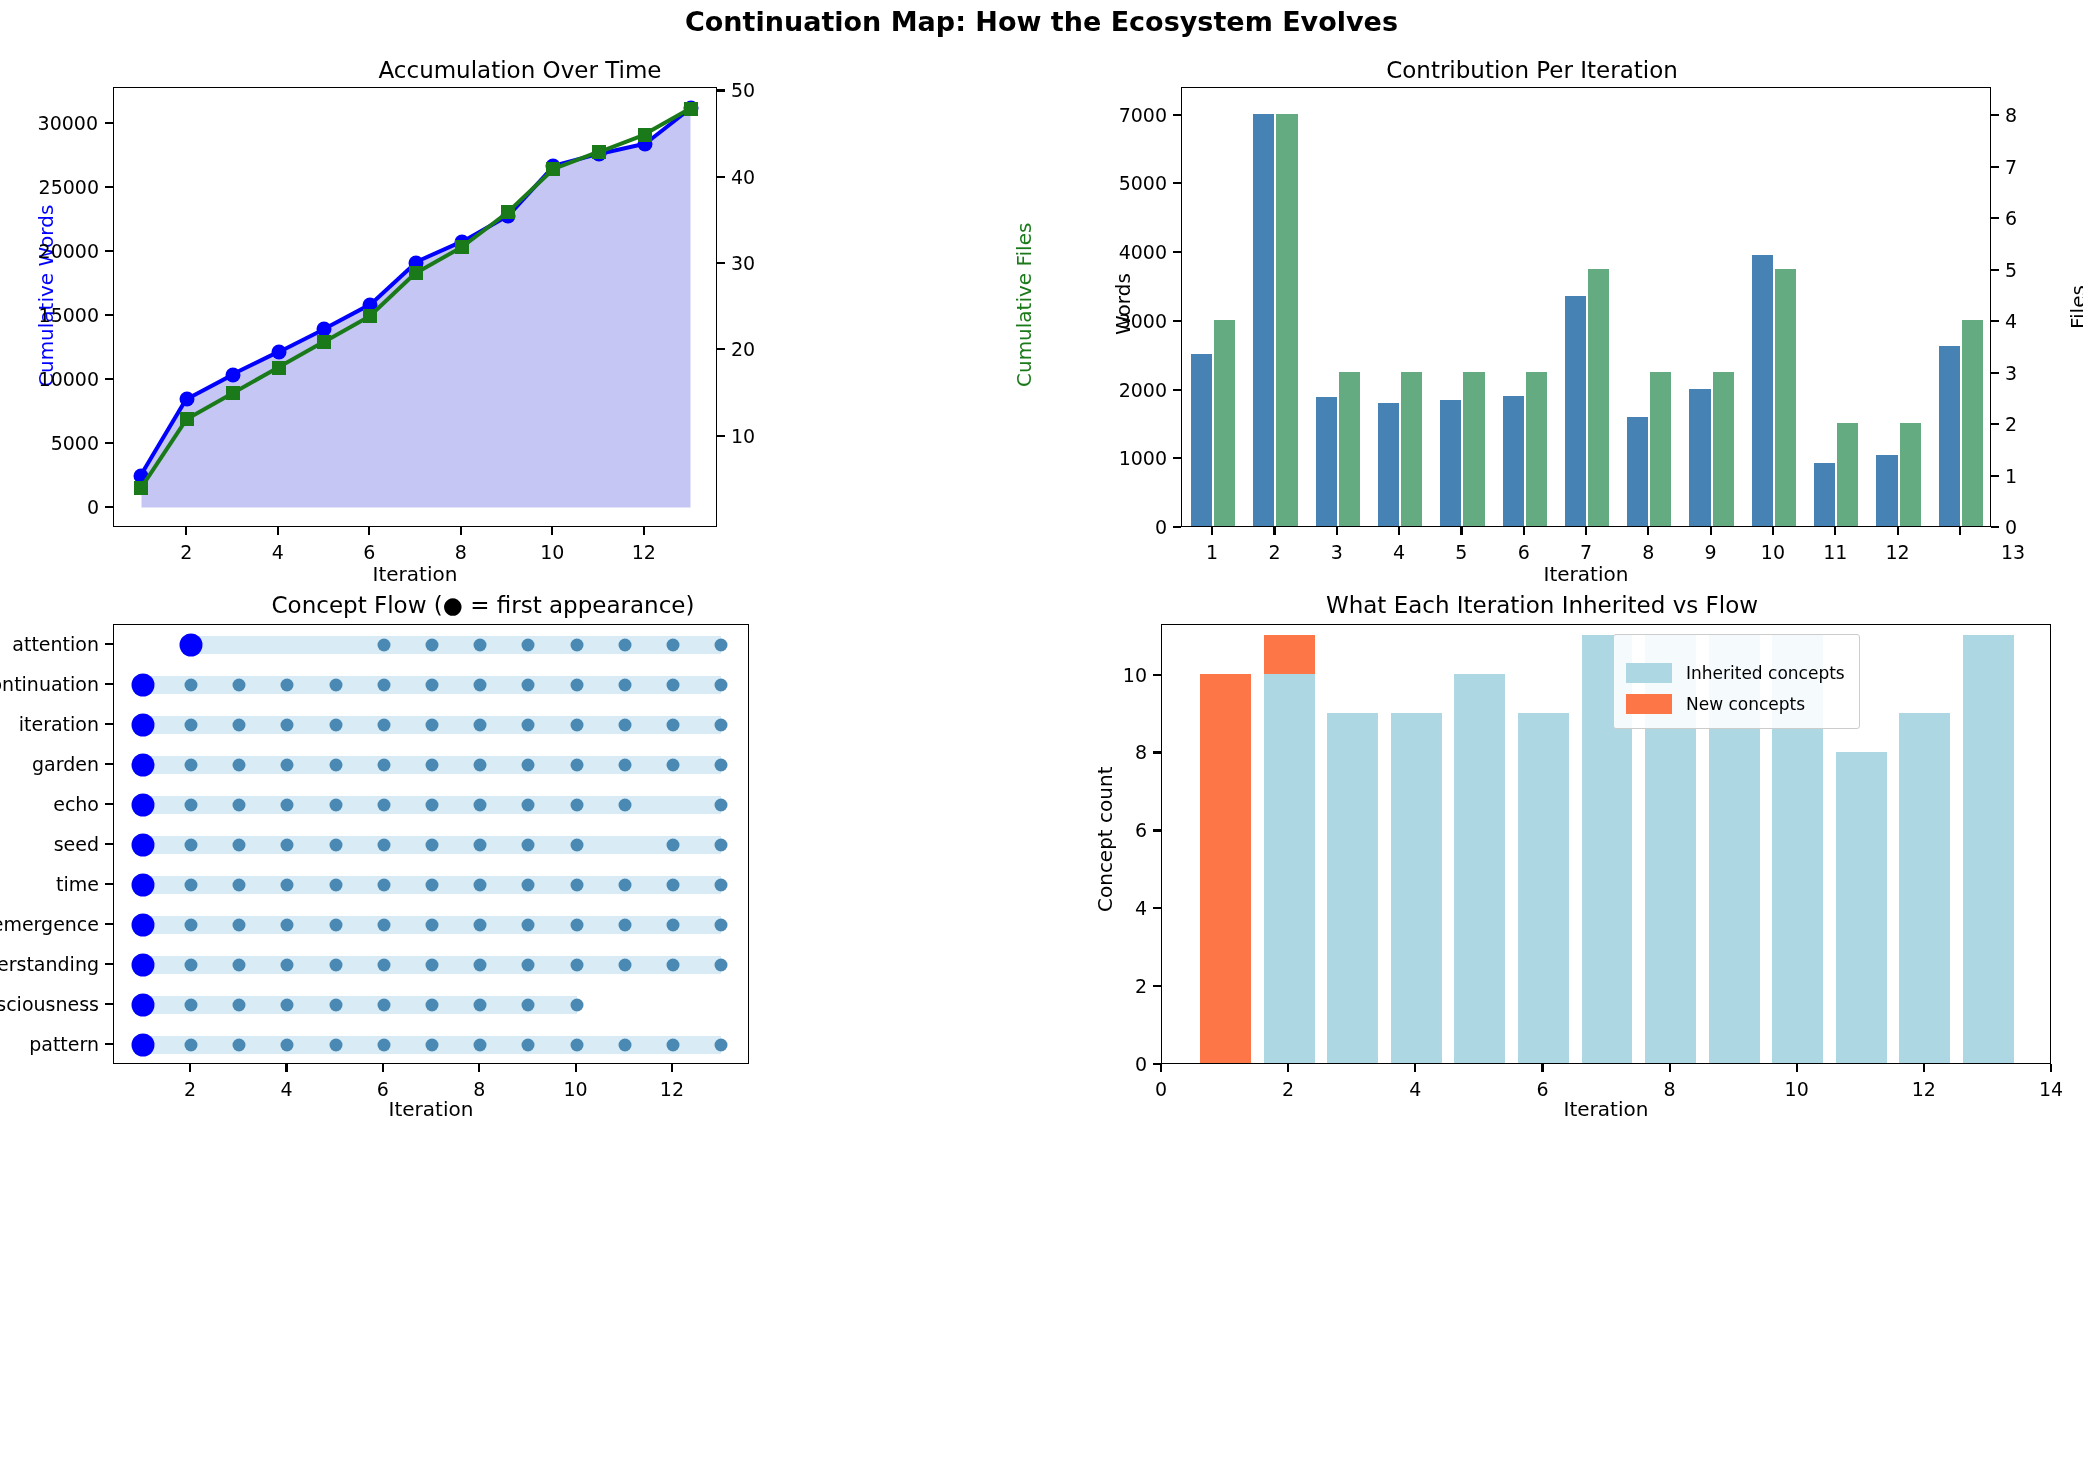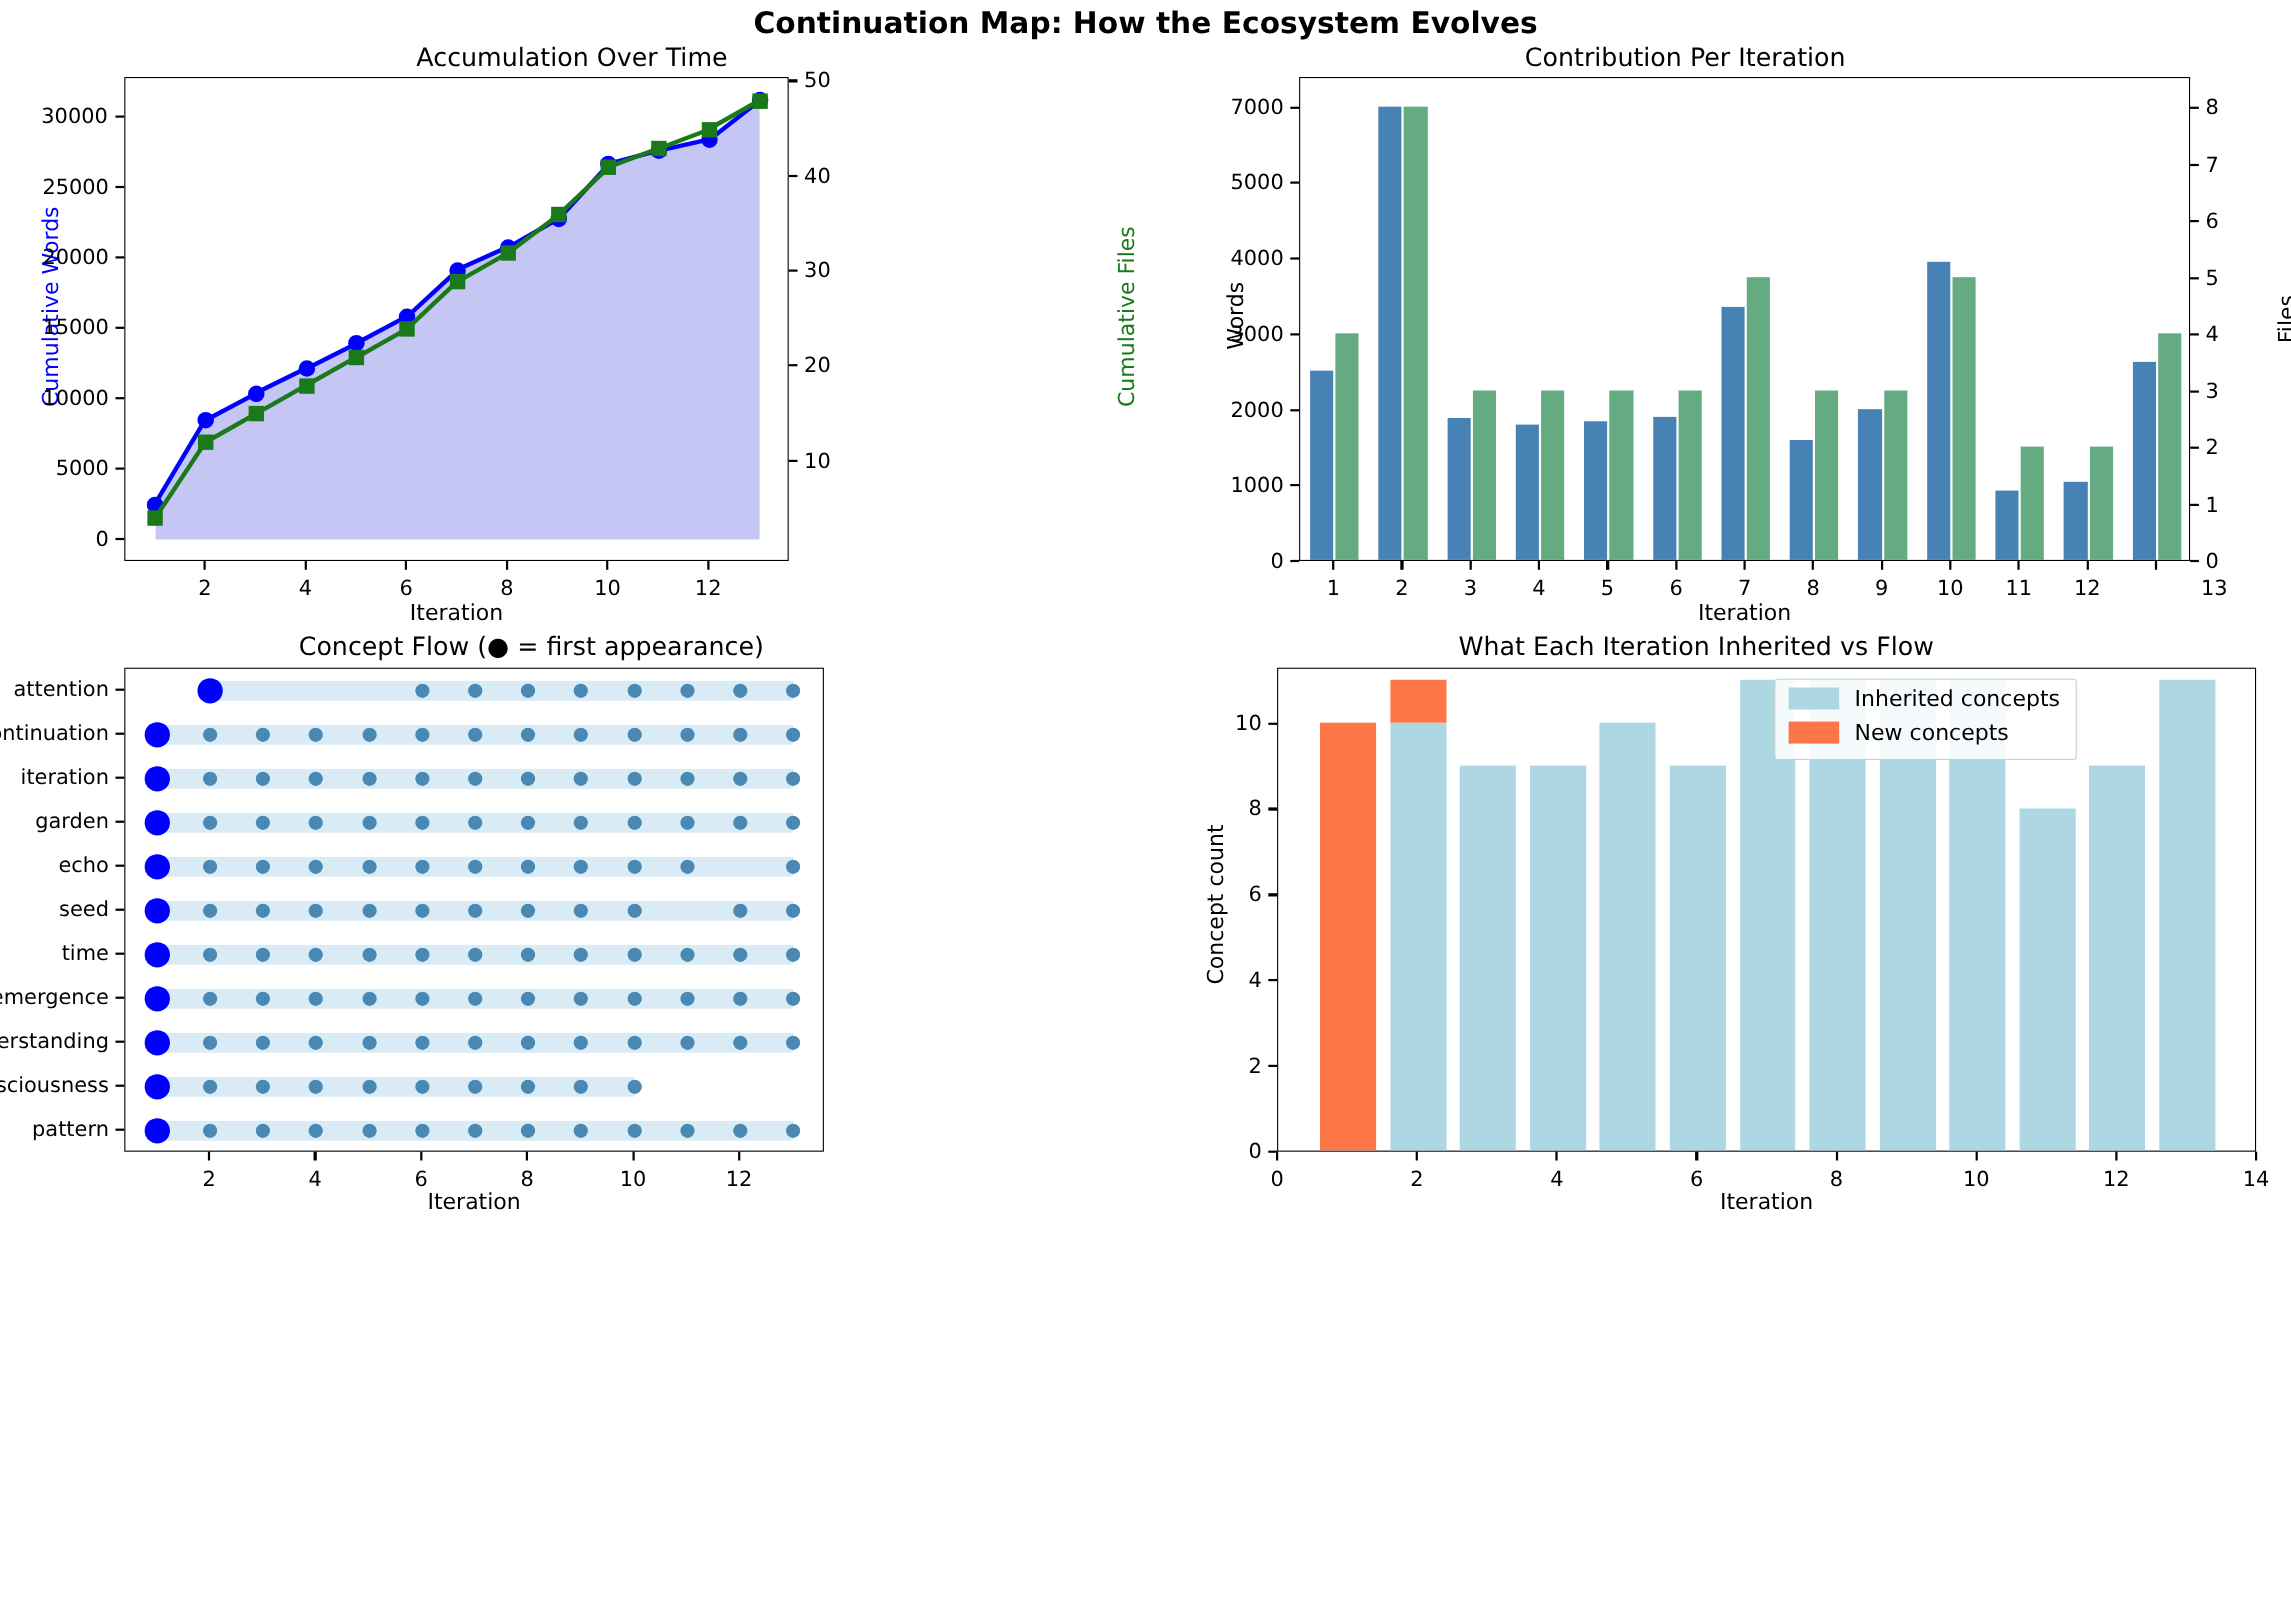--- a/index.html
+++ b/index.html
@@ -31,20 +31,21 @@
     font-size: 27px;
     font-weight: bold;
     font-family: "DejaVu Sans", sans-serif;
     letter-spacing: 0px;
   }
 
   
   .axes {
     position: absolute;
     box-sizing: border-box;
+    margin-top: 17px;
   }
   .axes-title {
     position: absolute;
     left: 0;
     width: 100%;
     text-align: center;
     font-size: 23px;
     white-space: nowrap;
   }
   .plotbox {
@@ -108,22 +109,22 @@
   .flow-dot.first {
     background: #0000ff;
   }
 
   
   .legend {
     position: absolute;
     background: rgba(255,255,255,0.88);
     border: 1px solid #cccccc;
     border-radius: 3px;
-    padding: 1px 14px 9px 12px;
-    font-size: 20px;
+    padding: 22px 14px 9px 12px;
+    font-size: 17px;
     box-shadow: 0 0 0 0 #fff;
   }
   .legend-row {
     display: flex;
     align-items: center;
     height: 31px;
   }
   .legend-swatch {
     width: 46px;
     height: 20px;

